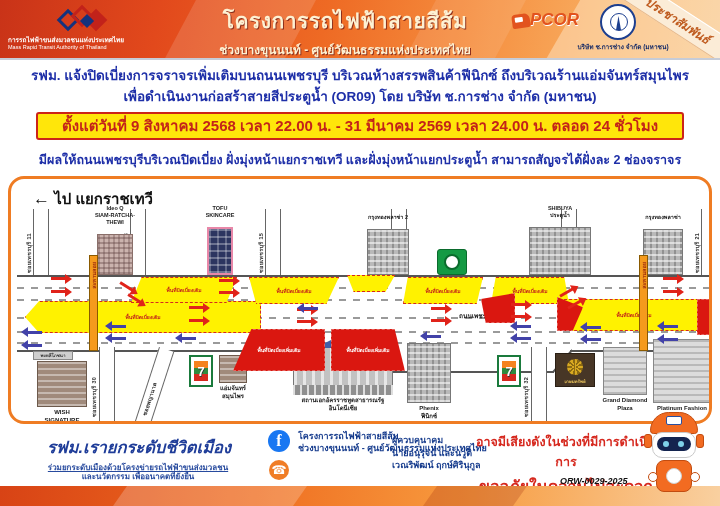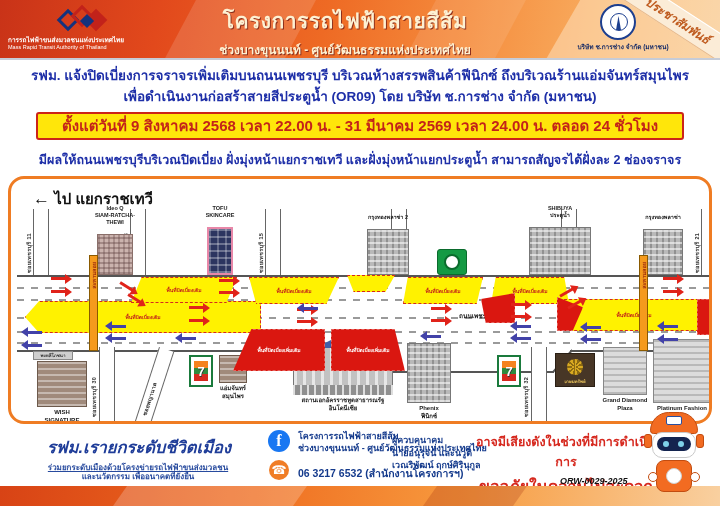--- a/index.html
+++ b/index.html
@@ -144,20 +144,24 @@
       <div class="dia d4"></div>
     </div>
     <div id="agency-lines">
       <div class="th">การรถไฟฟ้าขนส่งมวลชนแห่งประเทศไทย</div>
       <div class="en">Mass Rapid Transit Authority of Thailand</div>
     </div>
     <div id="title-block">
       <div id="proj-title">โครงการรถไฟฟ้าสายสีส้ม</div>
       <div id="proj-sub">ช่วงบางขุนนนท์ - ศูนย์วัฒนธรรมแห่งประเทศไทย</div>
     </div>
+    <div id="pcor">
+      <div id="pcor-train"></div>
+      <div id="pcor-text">PCOR</div>
+    </div>
     <div id="ck-seal"></div>
     <div id="contractor-line">บริษัท ช.การช่าง จำกัด (มหาชน)</div>
     <div id="ribbon">ประชาสัมพันธ์</div>
   </div>
   <div id="hdr-sep"></div>
 
   <div class="ann-line" id="ann1">รฟม. แจ้งปิดเบี่ยงการจราจรเพิ่มเติมบนถนนเพชรบุรี บริเวณห้างสรรพสินค้าฟีนิกซ์ ถึงบริเวณร้านแอ่มจันทร์สมุนไพร</div>
   <div class="ann-line" id="ann2">เพื่อดำเนินงานก่อสร้าสายสีประตูน้ำ (OR09) โดย บริษัท ช.การช่าง จำกัด (มหาชน)</div>
   <div id="period-box">ตั้งแต่วันที่ 9 สิงหาคม 2568 เวลา 22.00 น. - 31 มีนาคม 2569 เวลา 24.00 น. ตลอด 24 ชั่วโมง</div>
   <div id="effect-line">มีผลให้ถนนเพชรบุรีบริเวณปิดเบี่ยง ฝั่งมุ่งหน้าแยกราชเทวี และฝั่งมุ่งหน้าแยกประตูน้ำ สามารถสัญจรได้ฝั่งละ 2 ช่องจราจร</div>
@@ -325,21 +329,20 @@
   <div id="footer">
     <div id="tagline">รฟม.เรายกระดับชีวิตเมือง</div>
     <div class="tag-sub" id="tag-sub1">ร่วมยกระดับเมืองด้วยโครงข่ายรถไฟฟ้าขนส่งมวลชน</div>
     <div class="tag-sub" id="tag-sub2">และนวัตกรรม เพื่ออนาคตที่ยั่งยืน</div>
     <div id="fb-icon">f</div>
     <div id="fb-text">
       <div>โครงการรถไฟฟ้าสายสีส้ม</div>
       <div>ช่วงบางขุนนนท์ - ศูนย์วัฒนธรรมแห่งประเทศไทย</div>
     </div>
     <div id="ph-icon">☎</div>
-    <div id="ph-text">06 3217 6532 (สำนักงานโครงการฯ)</div>
     <div id="supervisor">
       <div>ผู้ควบคุนาคม</div>
       <div>นายอนุรุจน์ และนวูติ</div>
       <div>เวณริพัฒน์ ฤกษ์ศิรินุกูล</div>
     </div>
     <div id="noise">
       <div id="noise-1">อาจมีเสียงดังในช่วงที่มีการดำเนินการ</div>
       <div id="noise-2">ขออภัยในความไม่สะดวก</div>
     </div>
     <div id="doc-code">ORW-0029-2025</div>

